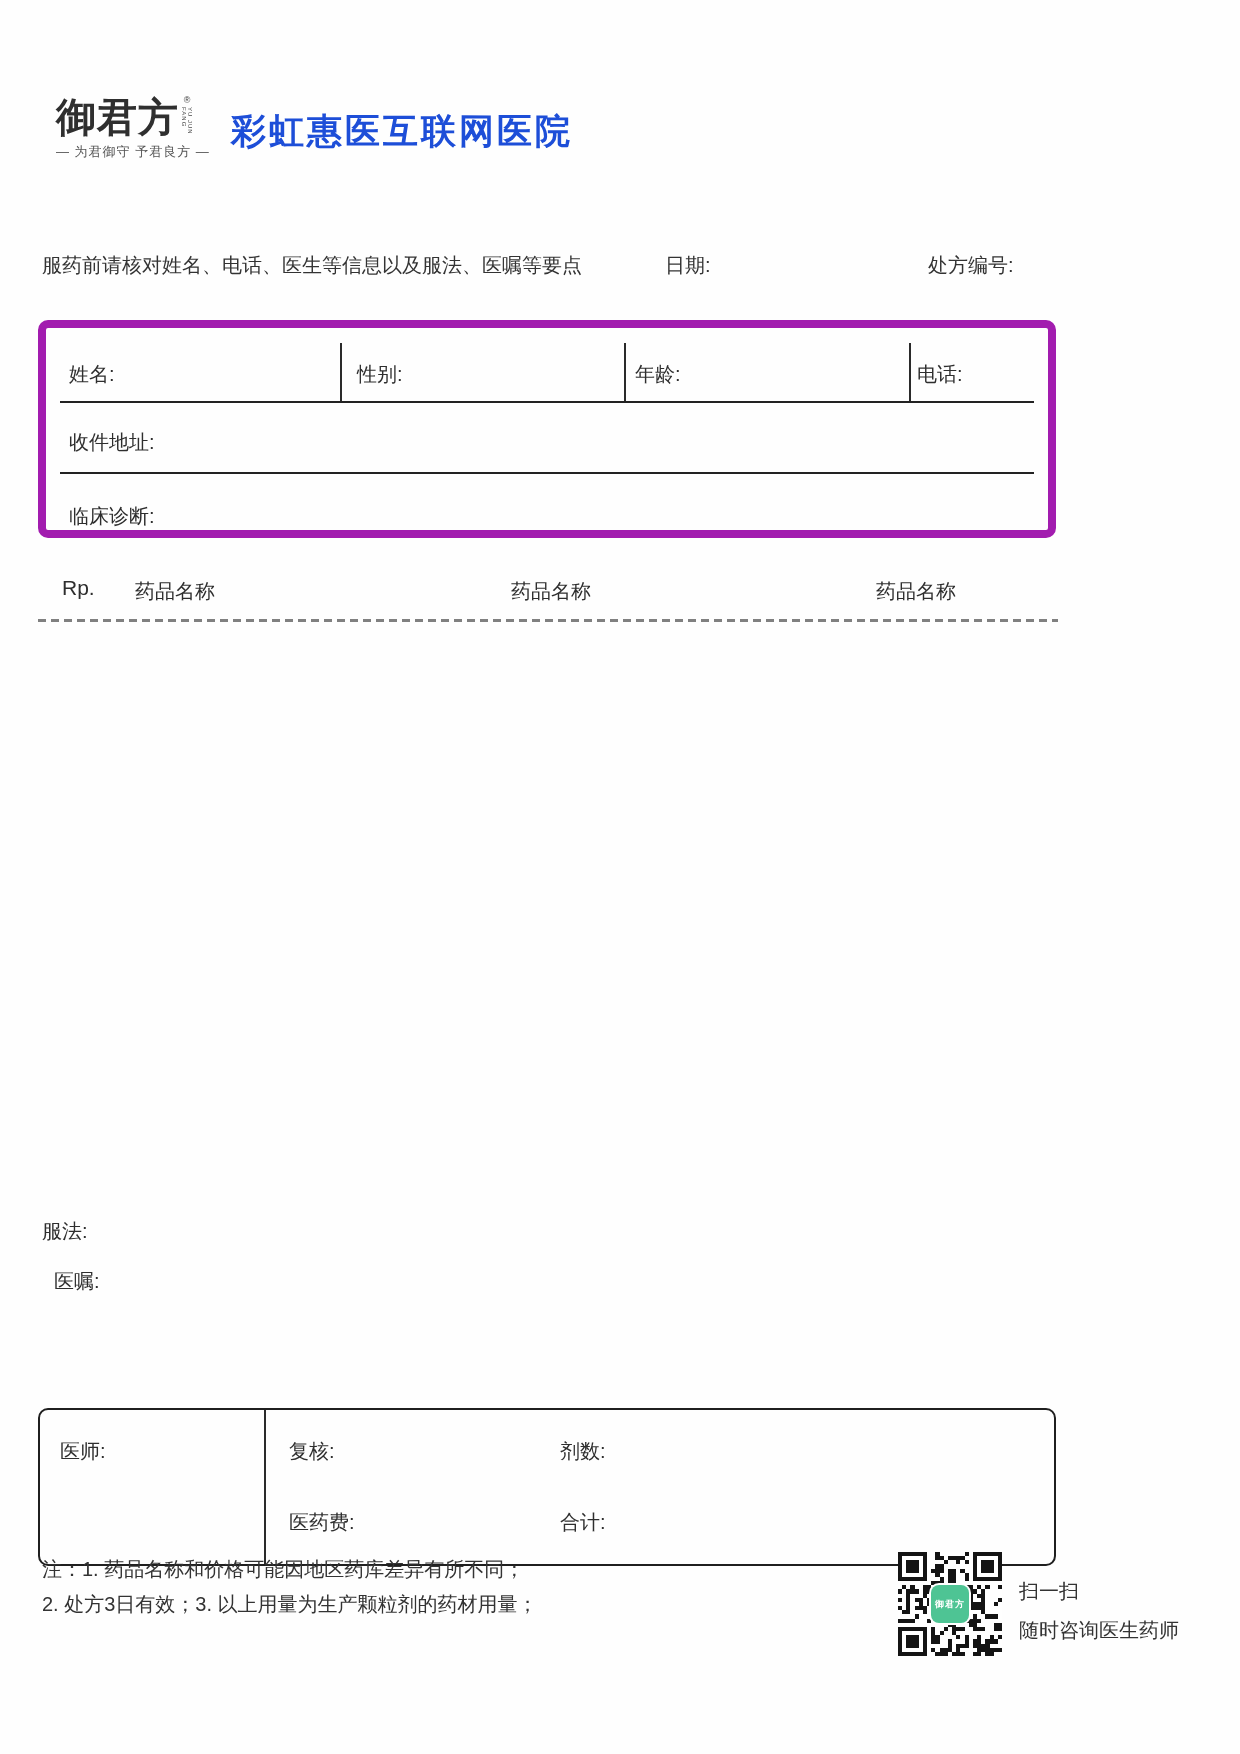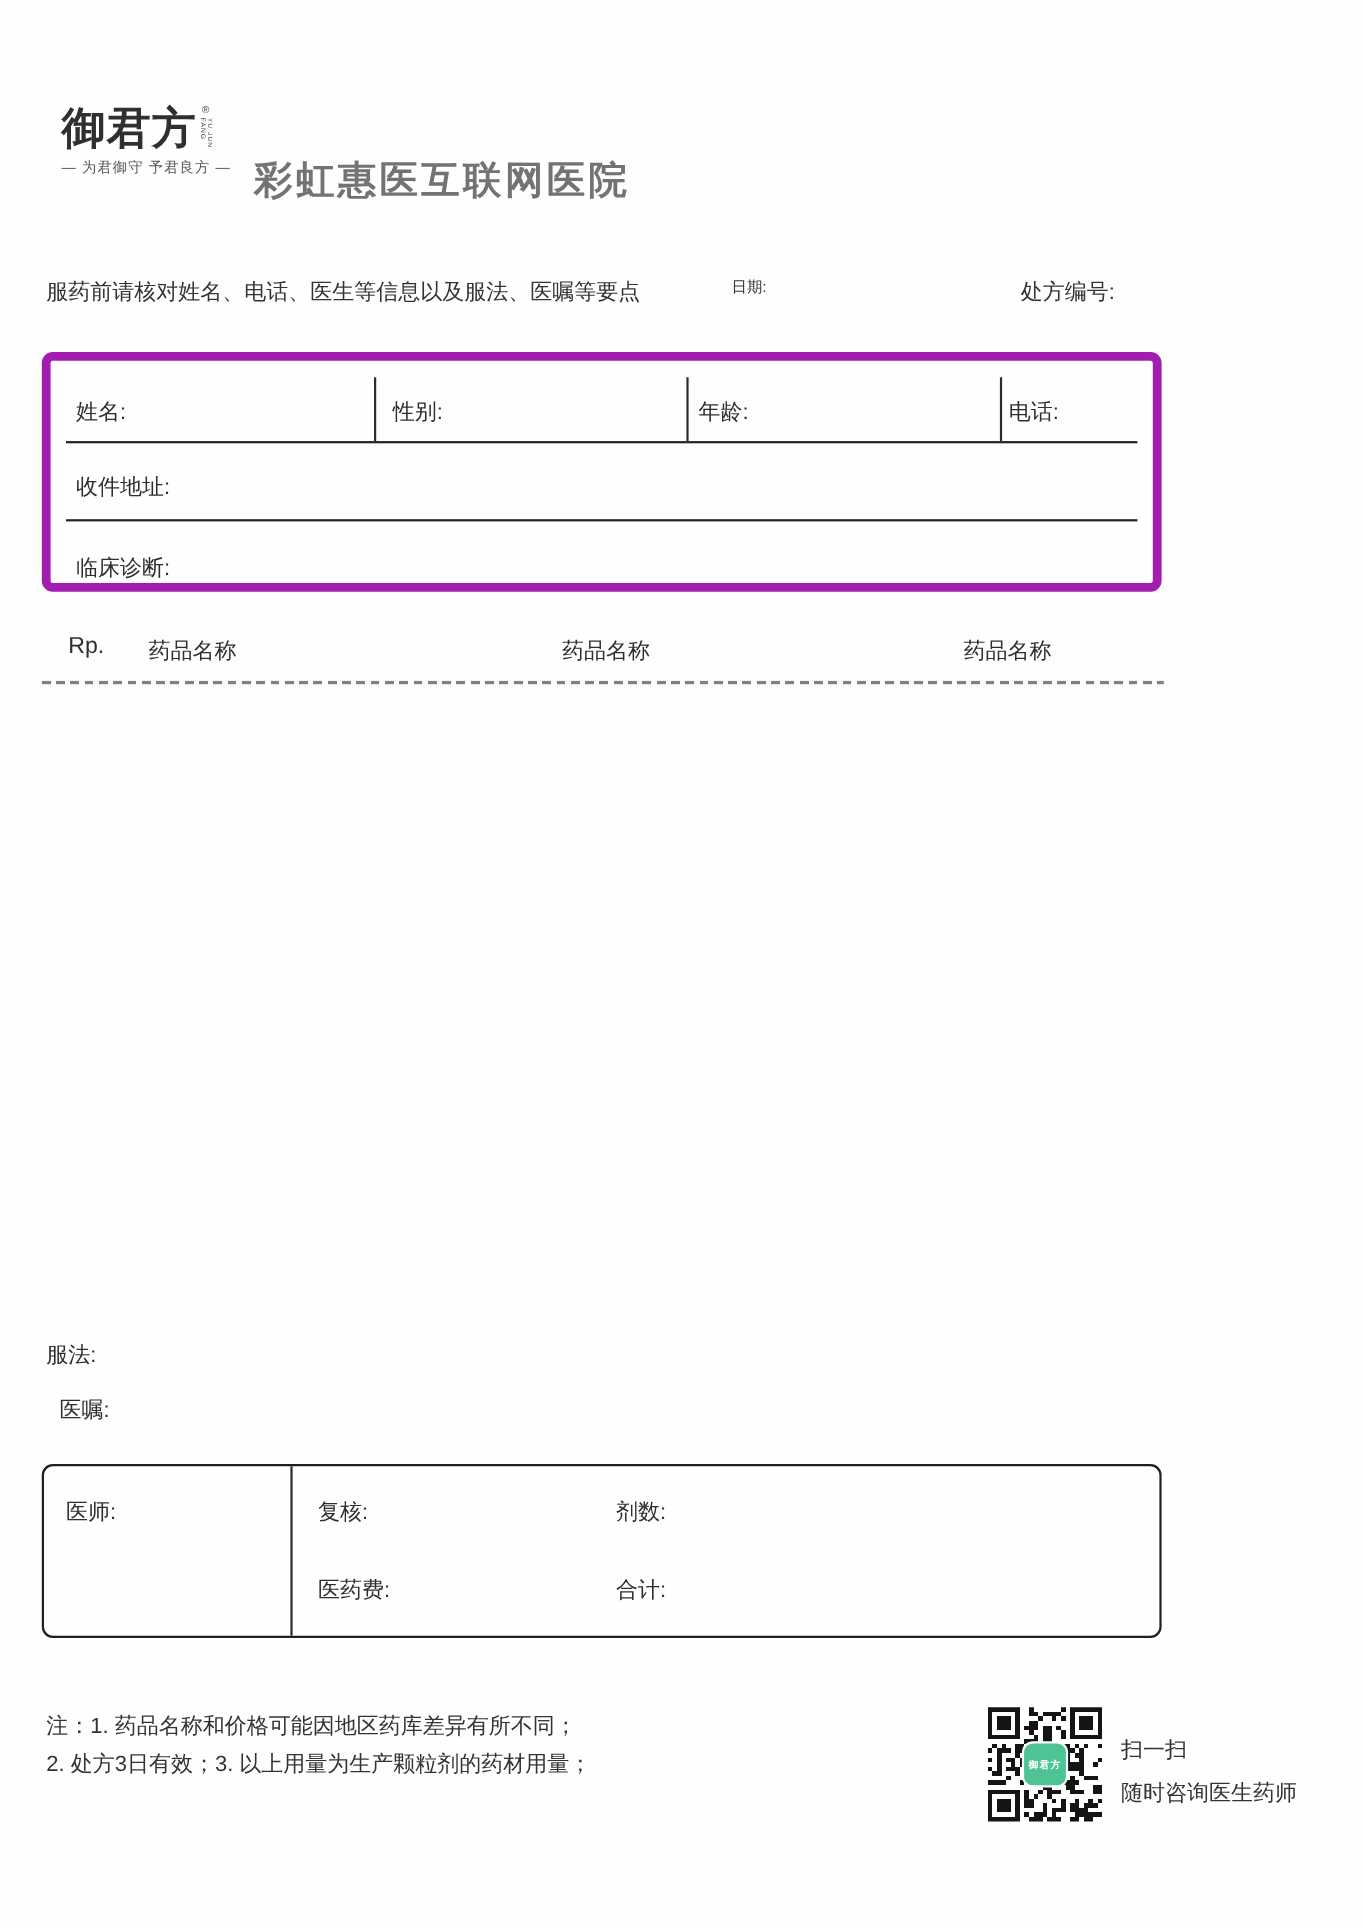--- a/index.html
+++ b/index.html
@@ -26,26 +26,26 @@
     writing-mode:vertical-rl; font-size:6px; letter-spacing:1px;
     color:#4a4a4a; margin-top:2px; height:30px; overflow:hidden;
   }
   .logo-tagline {
     margin-top:4px; font-size:13px; letter-spacing:1px;
     color:#555; white-space:nowrap;
   }
   .hospital-title {
     left:231px; top:108px;
     font-size:35px; font-weight:900; letter-spacing:3px;
-    color:#737373; white-space:nowrap;margin-top:32px;
+    color:#1d4ed8; white-space:nowrap;
   }
 
   
   .notice { left:42px; top:252px; font-size:20px; color:#333; white-space:nowrap; }
-  .date-label { left:665px; top:252px; font-size:14px; color:#333; }
+  .date-label { left:665px; top:252px; font-size:20px; color:#333; }
   .rxno-label { left:928px; top:252px; font-size:20px; color:#333; }
 
   
   .patient-box {
     left:38px; top:320px; width:1018px; height:218px;
     border:8px solid #a21caf; border-radius:10px; background:transparent;
   }
   .patient-box .lbl { position:absolute; font-size:20px; color:#2e2e2e; white-space:nowrap; }
   .vdiv { position:absolute; width:2px; background:#2a2a2a; top:15px; height:58px; }
   .hline { position:absolute; left:14px; right:14px; height:2px; background:#222; }
@@ -57,21 +57,21 @@
     left:38px; top:619px; width:1020px; height:3px;
     background:repeating-linear-gradient(90deg,#808080 0 8px,transparent 8px 13px);
   }
 
   
   .usage-label { left:42px; top:1218px; font-size:20px; color:#2e2e2e; }
   .advice-label { left:54px; top:1268px; font-size:20px; color:#2e2e2e; }
 
   
   .summary-box {
-    left:38px; top:1331px; width:1018px; height:158px;
+    left:38px; top:1408px; width:1018px; height:158px;
     border:2px solid #1f1f1f; border-radius:10px;
   }
   .summary-box .lbl { position:absolute; font-size:20px; color:#2e2e2e; white-space:nowrap; }
   .summary-vdiv { position:absolute; left:224px; top:0; bottom:0; width:2px; background:#2a2a2a; }
 
   
   .footer-notes { left:42px; top:1552px; font-size:20px; color:#333; line-height:35px; white-space:nowrap; }
   .qr-wrap { left:898px; top:1552px; width:104px; height:104px; }
   .qr-wrap svg { display:block; width:104px; height:104px; }
   .qr-center {

